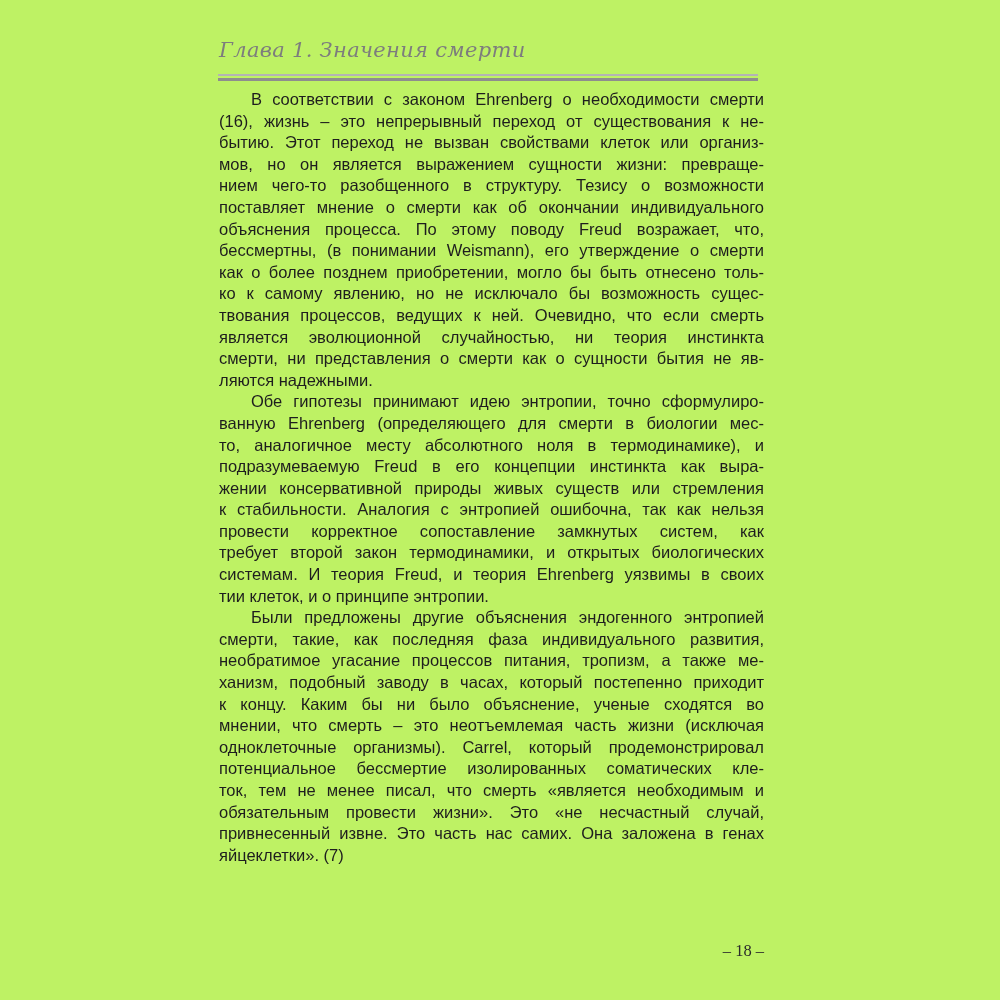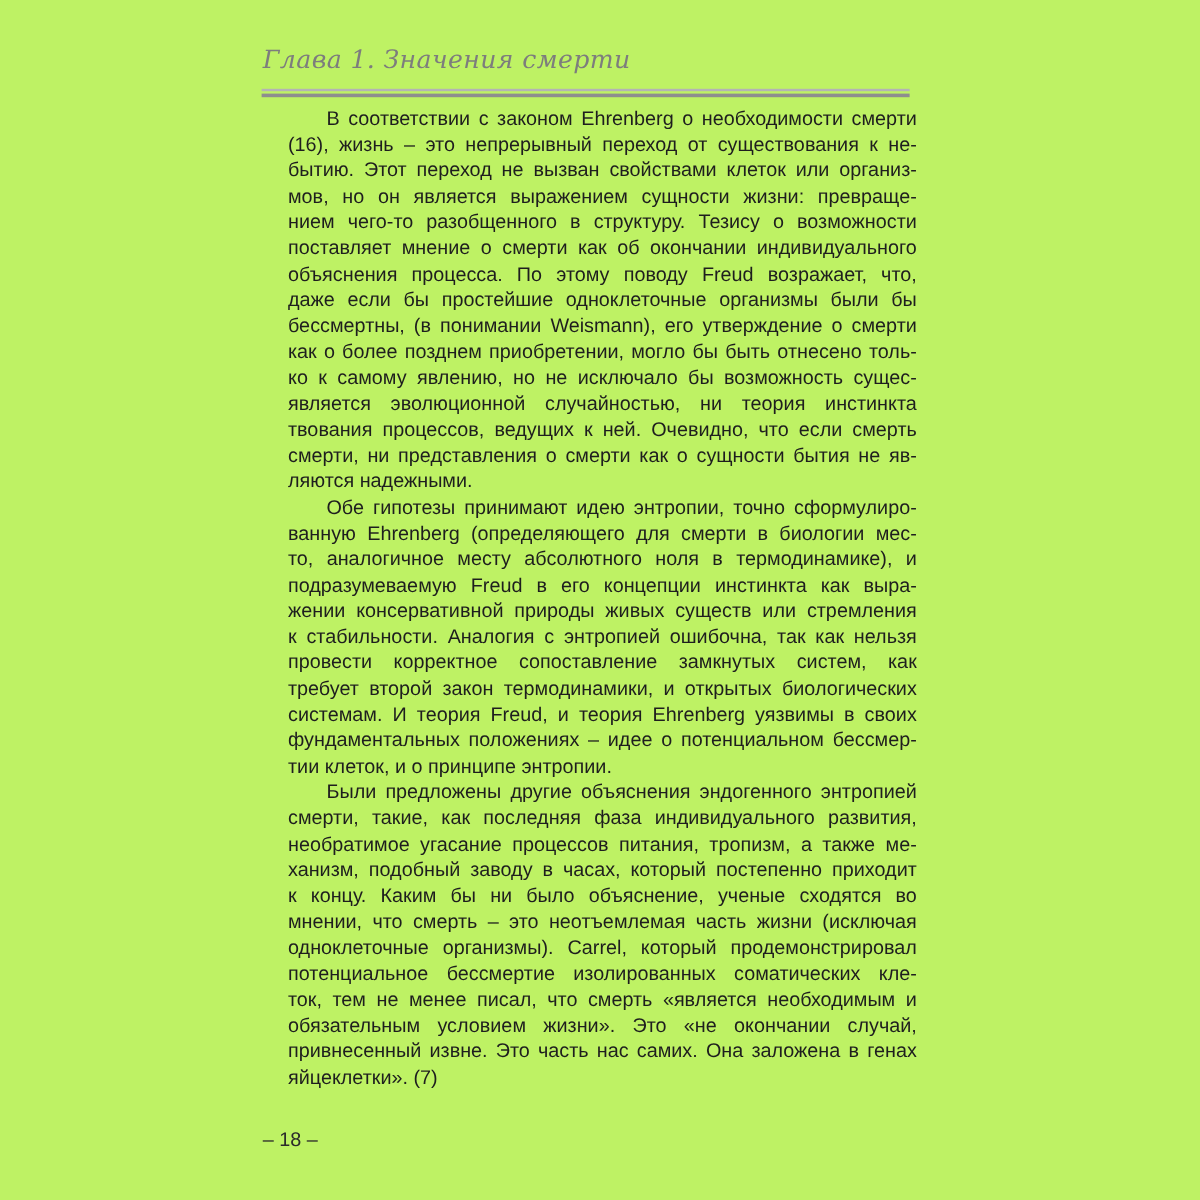--- a/index.html
+++ b/index.html
@@ -55,36 +55,36 @@
     color: #1e1e1e;
   }
   .paragraph {
     margin: 0;
   }
   .line {
     text-align: justify;
     text-align-last: justify;
     height: 21.6px;
     overflow: hidden;
-    margin-left: 21px;
   }
   .line.first {
     text-indent: 32px;
   }
   .line.last {
     text-align-last: left;
   }
   .folio {
     position: absolute;
     left: 219px;
     top: 941px;
     width: 545px;
-    text-align: left;
+    text-align: right;
     font-size: 16.5px;
     color: #2b2b2b;
+    font-family: Liberation Serif, serif;
   }
 </style>
 </head>
 <body>
 
 <div class="page">
 
   <div class="running-head">Глава 1. Значения смерти</div>
 
   <div class="header-rule">
@@ -95,53 +95,51 @@
 
   <div class="body-text">
       <div class="paragraph">
         <div class="line first">В соответствии с законом Ehrenberg о необходимости смерти</div>
         <div class="line">(16), жизнь – это непрерывный переход от существования к не-</div>
         <div class="line">бытию. Этот переход не вызван свойствами клеток или организ-</div>
         <div class="line">мов, но он является выражением сущности жизни: превраще-</div>
         <div class="line">нием чего-то разобщенного в структуру. Тезису о возможности</div>
         <div class="line">поставляет мнение о смерти как об окончании индивидуального</div>
         <div class="line">объяснения процесса. По этому поводу Freud возражает, что,</div>
-        <div class="line">даже если бы простейшие одноклеточные организмы были бы</div>
         <div class="line">бессмертны, (в понимании Weismann), его утверждение о смерти</div>
         <div class="line">как о более позднем приобретении, могло бы быть отнесено толь-</div>
         <div class="line">ко к самому явлению, но не исключало бы возможность сущес-</div>
+        <div class="line">твования процессов, ведущих к ней. Очевидно, что если смерть</div>
         <div class="line">является эволюционной случайностью, ни теория инстинкта</div>
-        <div class="line">твования процессов, ведущих к ней. Очевидно, что если смерть</div>
         <div class="line">смерти, ни представления о смерти как о сущности бытия не яв-</div>
         <div class="line last">ляются надежными.</div>
       </div>
       <div class="paragraph">
         <div class="line first">Обе гипотезы принимают идею энтропии, точно сформулиро-</div>
         <div class="line">ванную Ehrenberg (определяющего для смерти в биологии мес-</div>
         <div class="line">то, аналогичное месту абсолютного ноля в термодинамике), и</div>
         <div class="line">подразумеваемую Freud в его концепции инстинкта как выра-</div>
         <div class="line">жении консервативной природы живых существ или стремления</div>
         <div class="line">к стабильности. Аналогия с энтропией ошибочна, так как нельзя</div>
         <div class="line">провести корректное сопоставление замкнутых систем, как</div>
         <div class="line">требует второй закон термодинамики, и открытых биологических</div>
         <div class="line">системам. И теория Freud, и теория Ehrenberg уязвимы в своих</div>
-        <div class="line">фундаментальных положениях – идее о потенциальном бессмер-</div>
         <div class="line last">тии клеток, и о принципе энтропии.</div>
       </div>
       <div class="paragraph">
         <div class="line first">Были предложены другие объяснения эндогенного энтропией</div>
         <div class="line">смерти, такие, как последняя фаза индивидуального развития,</div>
         <div class="line">необратимое угасание процессов питания, тропизм, а также ме-</div>
         <div class="line">ханизм, подобный заводу в часах, который постепенно приходит</div>
         <div class="line">к концу. Каким бы ни было объяснение, ученые сходятся во</div>
         <div class="line">мнении, что смерть – это неотъемлемая часть жизни (исключая</div>
         <div class="line">одноклеточные организмы). Carrel, который продемонстрировал</div>
         <div class="line">потенциальное бессмертие изолированных соматических кле-</div>
         <div class="line">ток, тем не менее писал, что смерть «является необходимым и</div>
-        <div class="line">обязательным условием жизни». Это «не окончании случай,</div>
+        <div class="line">обязательным провести жизни». Это «не несчастный случай,</div>
         <div class="line">привнесенный извне. Это часть нас самих. Она заложена в генах</div>
         <div class="line last">яйцеклетки». (7)</div>
       </div>
     </div>
 
   <div class="folio">– 18 –</div>
 
 </div>
 
 </body></html>

